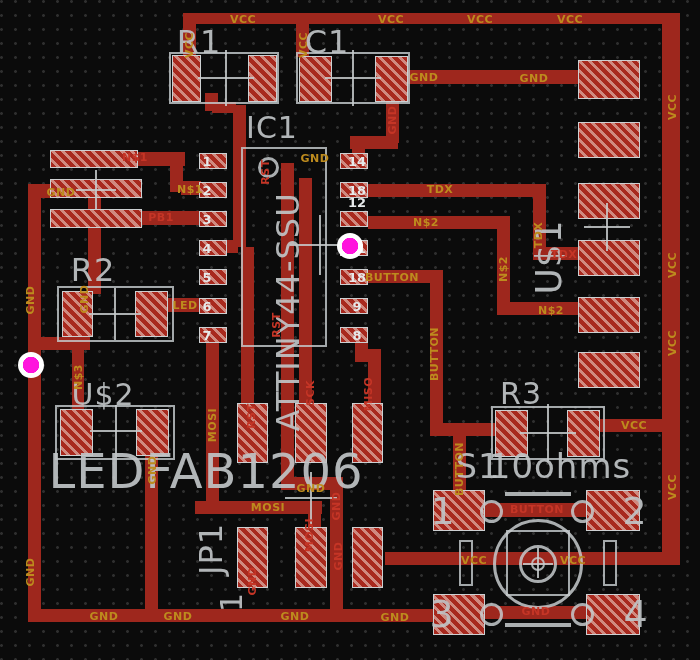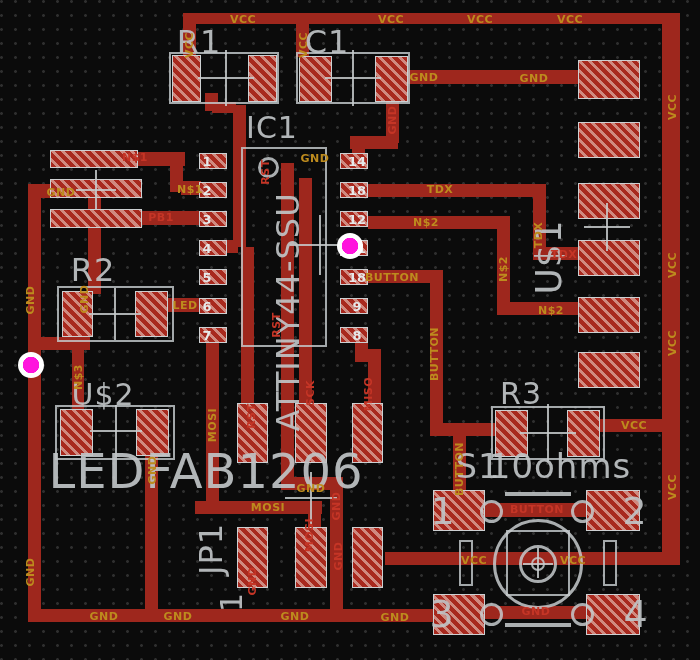--- a/index.html
+++ b/index.html
@@ -191,21 +191,21 @@
     <span class="silk" style="left: 636px; top: 614px; font-size: 38px;">4</span>
     <span class="pinnum" style="left: 207px; top: 161px;">1</span>
     <span class="pinnum" style="left: 207px; top: 190px;">2</span>
     <span class="pinnum" style="left: 207px; top: 219px;">3</span>
     <span class="pinnum" style="left: 207px; top: 248px;">4</span>
     <span class="pinnum" style="left: 207px; top: 277px;">5</span>
     <span class="pinnum" style="left: 207px; top: 306px;">6</span>
     <span class="pinnum" style="left: 207px; top: 335px;">7</span>
     <span class="pinnum" style="left: 357px; top: 161px;">14</span>
     <span class="pinnum" style="left: 357px; top: 190px;">18</span>
-    <span class="pinnum" style="left: 357px; top: 219px;">12</span>
+    <span class="pinnum" style="left: 357px; top: 202px;">12</span>
     <span class="pinnum" style="left: 357px; top: 248px;">11</span>
     <span class="pinnum" style="left: 357px; top: 277px;">18</span>
     <span class="pinnum" style="left: 357px; top: 306px;">9</span>
     <span class="pinnum" style="left: 357px; top: 335px;">8</span>
     <div class="net orange" style="left: 243px; top: 19px;">VCC</div>
     <div class="net orange" style="left: 391px; top: 19px;">VCC</div>
     <div class="net orange" style="left: 480px; top: 19px;">VCC</div>
     <div class="net orange" style="left: 570px; top: 19px;">VCC</div>
     <div class="net orange rot" style="left: 672px; top: 107px;">VCC</div>
     <div class="net orange rot" style="left: 672px; top: 265px;">VCC</div>

